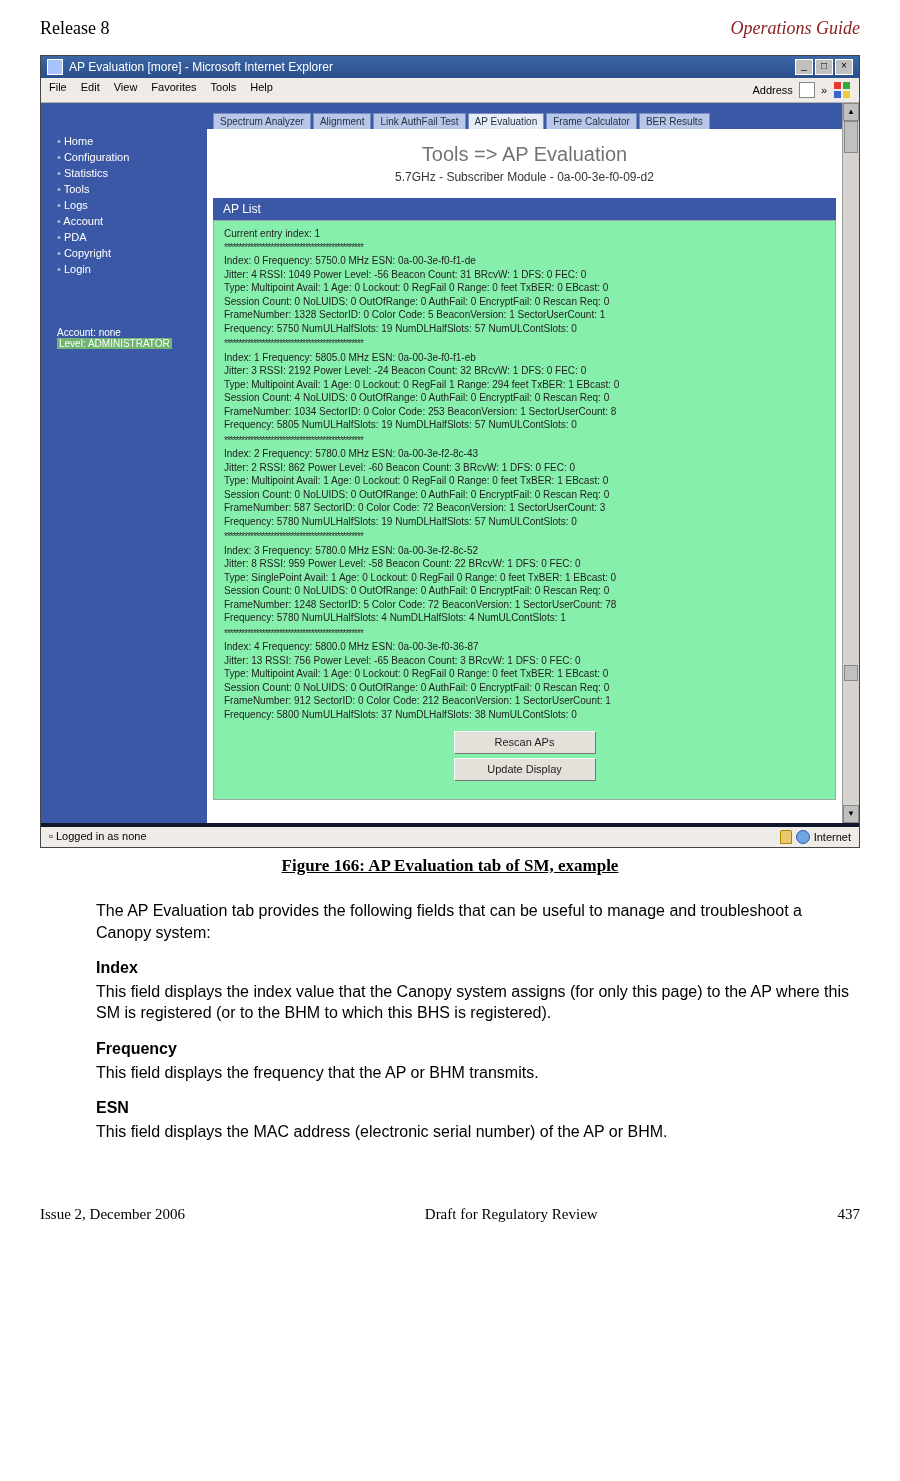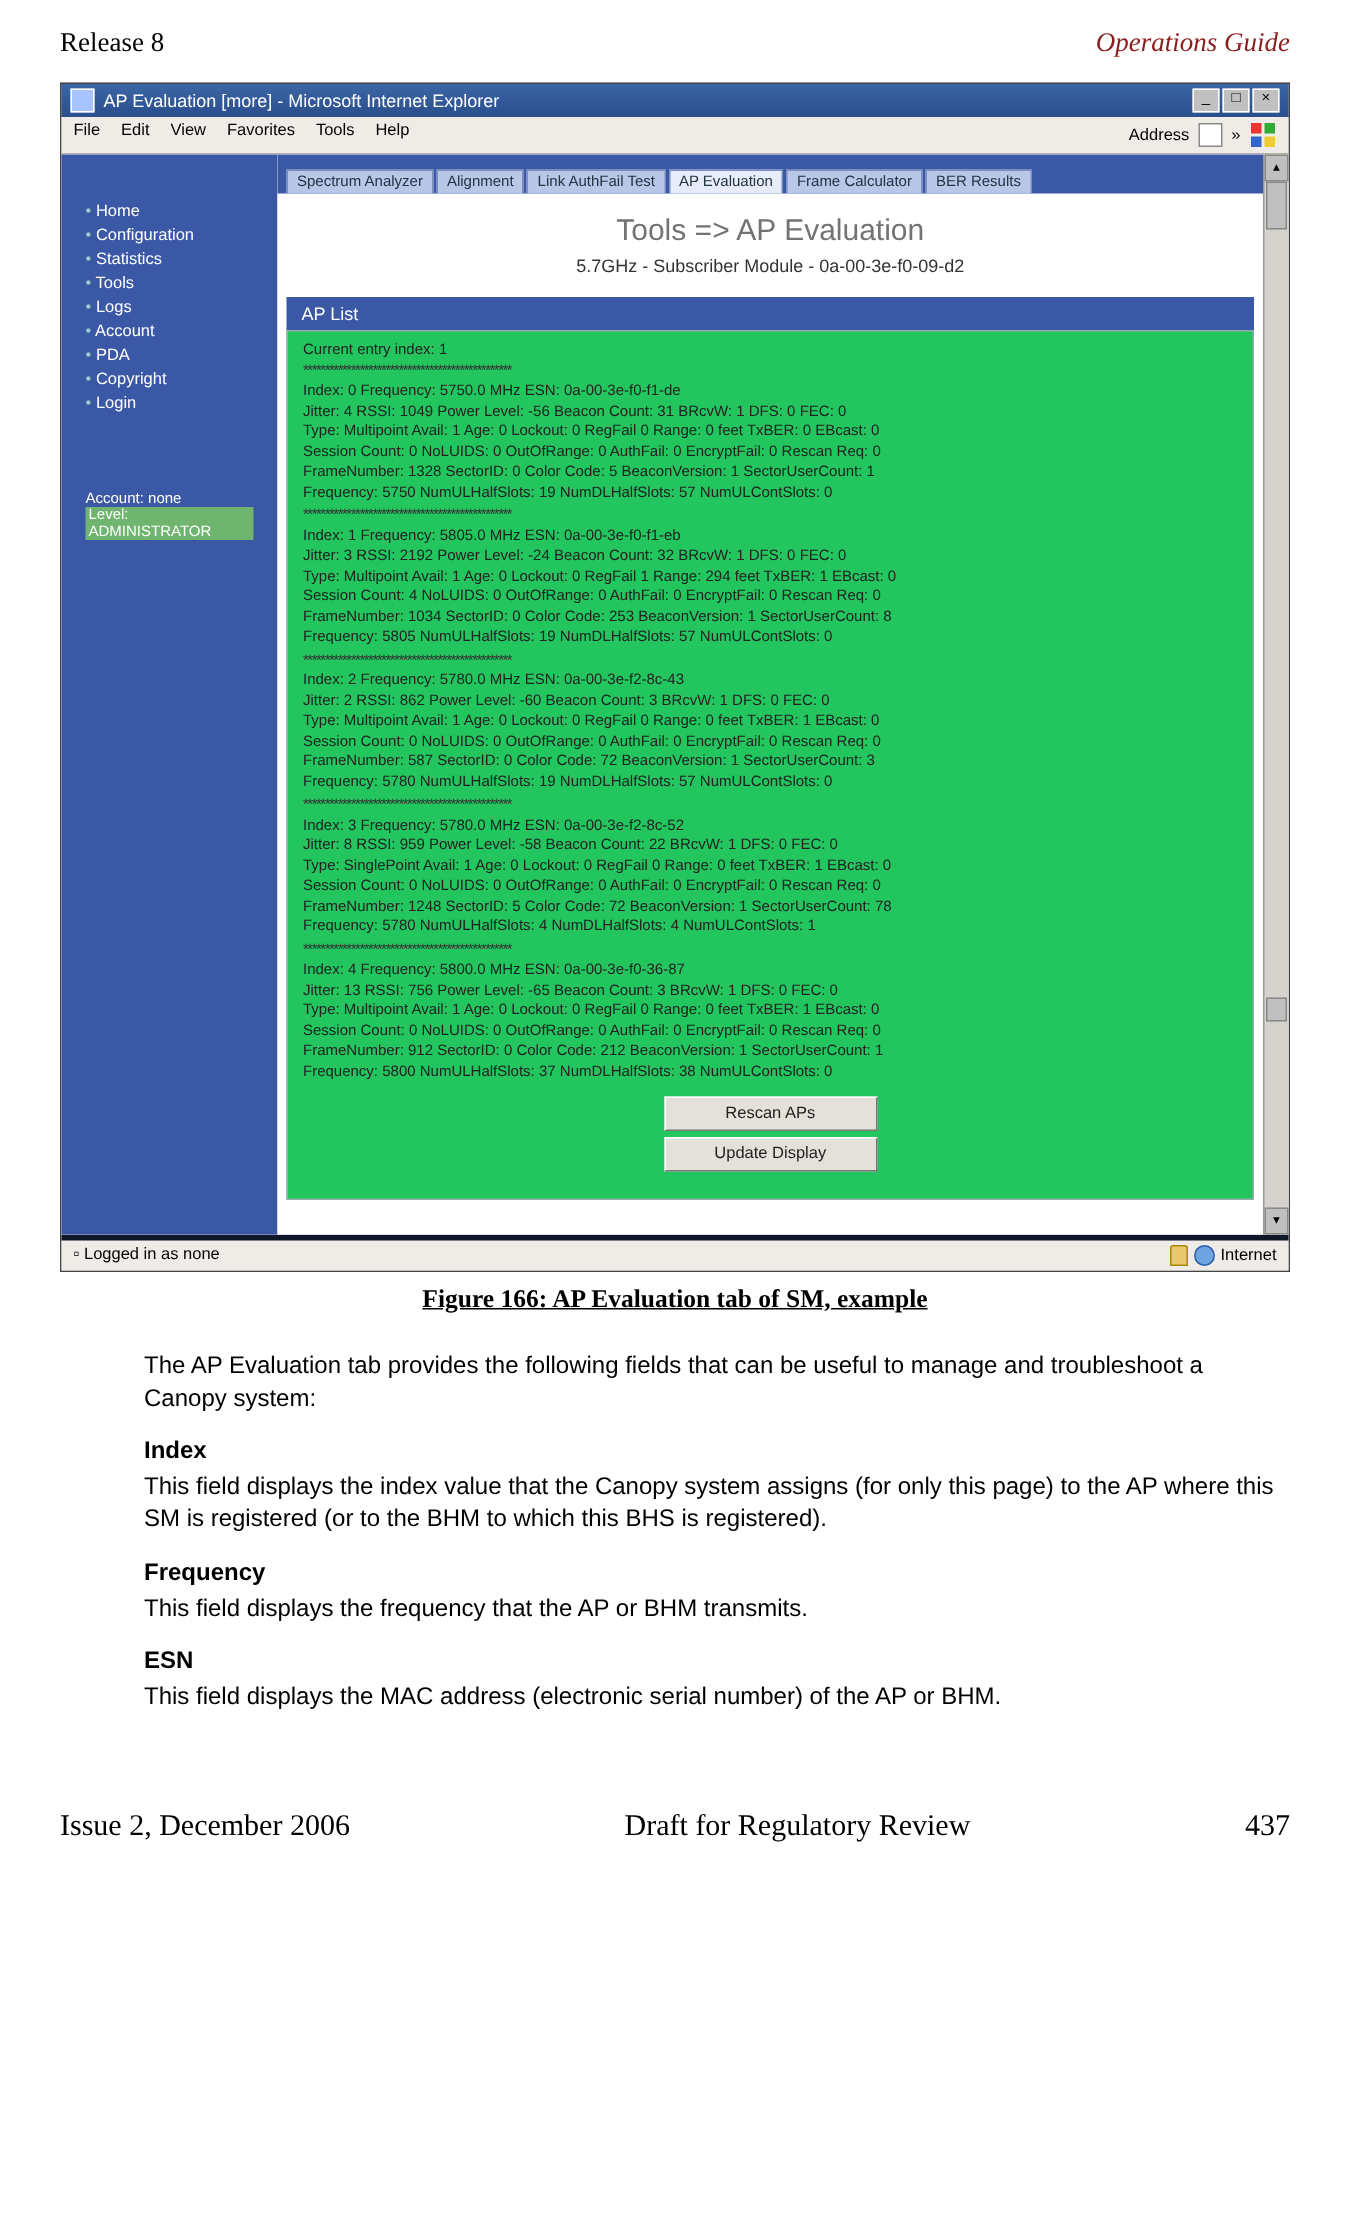--- a/index.html
+++ b/index.html
@@ -65,25 +65,25 @@
     min-height: 720px;
     position: relative;
   }
   .scrollbar-v {
     width:16px; background:#d6d3ce; border-left:1px solid #999; position:relative;
   }
   .scrollbar-v .arrow { height:16px; background:#c0c0c0; border:1px solid #888; font-size:9px; text-align:center; line-height:14px;}
   .scrollbar-v .thumb { position:absolute; top:18px; left:1px; right:1px; height:30px; background:#c0c0c0; border:1px solid #888;}
   .scrollbar-v .thumb2 { position:absolute; top:calc(78%); left:1px; right:1px; height:14px; background:#c0c0c0; border:1px solid #888;}
   .sidebar {
-    width: 128px;
+    width: 166px;
     background: #3b58a6;
     color: #fff;
     font-size: 11px;
-    padding: 30px 16px 0 0;
+    padding: 30px 0 0 0;
   }
   .sidebar ul { list-style: none; padding: 0 0 0 16px; margin:0; }
   .sidebar li { padding: 2px 0; }
   .sidebar li::before { content:"• "; color:#9cc; }
   .side-foot { margin-top: 50px; padding-left:16px; font-size:10px;}
   .side-foot .lvl { background:#6fb56f; padding:0 2px; display:inline-block;}
   .main-area { flex:1; background:#fff; }
   .tabstrip {
     background:#3b58a6; padding: 4px 6px 0 6px; display:flex; gap:2px; font-size:10px;
     align-items: flex-end; height:22px;
@@ -91,21 +91,21 @@
   .tab {
     background:#b8c7e8; color:#234; padding:2px 6px; border:1px solid #7a8cc0; border-bottom:none;
   }
   .tab.active { background:#e6edf9; }
   .page-heading { text-align:center; font-size:20px; padding: 14px 0 4px 0; font-family: Arial; color:#737373;}
   .page-sub { text-align:center; font-size:12px; padding-bottom: 14px; color:#333;}
   .section-bar {
     background:#3b58a6; color:#fff; padding:4px 10px; font-size:12px; margin: 0 6px;
   }
   .section-body {
-    border:1px solid #9aa; margin:0 6px 6px 6px; background:#22c55e; padding:6px 10px;
+    border:1px solid #9aa; margin:0 6px 6px 6px; background:#86efac; padding:6px 10px;
     font-size:10px; line-height:1.35; color:#222;
   }
   .sep { letter-spacing:-1px; color:#333; overflow:hidden; white-space:nowrap; }
   .btnrow { text-align:center; padding:6px 0 10px 0; }
   .winbtn {
     display:inline-block; min-width:120px; padding:3px 10px; font-size:11px;
     background:#e4e1da; border:1px solid #777; border-top-color:#fff; border-left-color:#fff;
     margin:2px;
   }
   .statusbar {
@@ -120,21 +120,21 @@
     font-size:17px; margin: 6px 0 24px 0; text-decoration: underline;
   }
   .body-text {
     font-family: Arial, sans-serif; font-size: 16px; line-height:1.35;
     margin: 0 0 0 56px; max-width: 760px;
   }
   .body-text p { margin: 0 0 14px 0;}
   .body-text h4 { font-size:16px; margin: 6px 0 2px 0; font-weight:bold;}
   .footer {
     display:flex; justify-content:space-between;
-    font-family: Georgia, 'Times New Roman', serif; font-size:20px;
+    font-family: Georgia, 'Times New Roman', serif; font-size:15px;
     padding: 40px 40px 20px 40px;
   }
   .entry-block { margin-bottom: 2px; }
 </style>
 </head>
 <body>
 
 <div class="page">
   <div class="top-header">
     <div class="left">Release 8</div>

